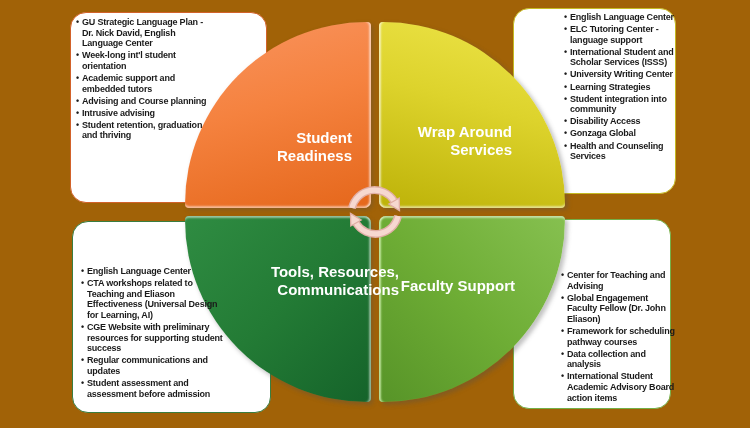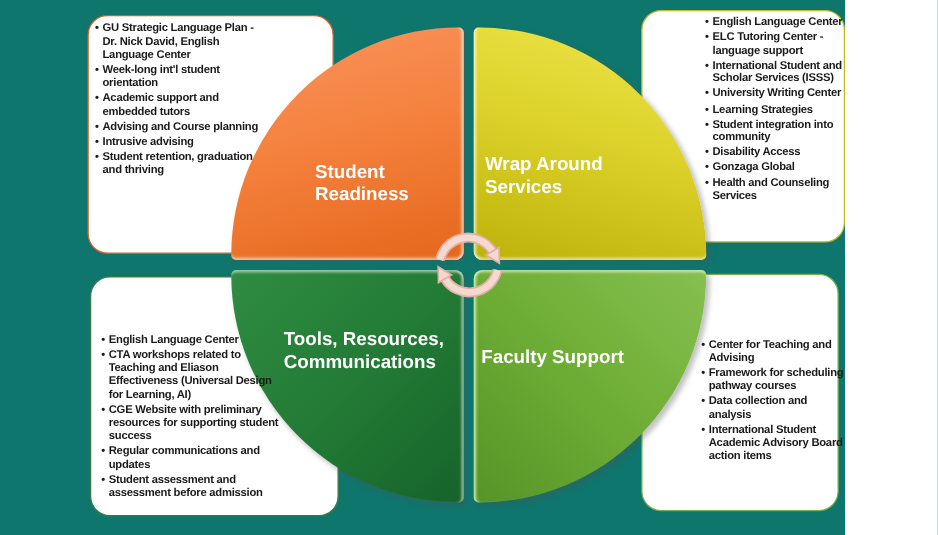--- a/index.html
+++ b/index.html
@@ -1,17 +1,17 @@
 <!DOCTYPE html>
 <html><head>
 <meta charset="utf-8">
 <style>
   html,body{margin:0;padding:0;background:#fff;}
   .stage{
-    position:relative;width:676px;height:428px;background:#0f766e;
+    position:relative;width:750px;height:428px;background:#a16207;
     font-family:"Liberation Sans",sans-serif;overflow:hidden;
   }
   
   .callout{
     position:absolute;background:#ffffff;border-radius:16px;
     border:1.5px solid #999;box-sizing:border-box;z-index:1;
   }
   .callout.tl{left:70px;top:12px;width:197px;height:191px;border-color:#d2622a;}
   .callout.tr{left:513px;top:8px;width:163px;height:186px;border-color:#c5ba22;}
   .callout.bl{left:72px;top:221px;width:199px;height:192px;border-color:#3a7d3f;}
@@ -54,21 +54,21 @@
   .quad.br{
     left:379px;top:216px;border-radius:7px 4px 186px 4px;
     background:linear-gradient(225deg,#86c050 0%,#6ead35 50%,#579428 100%);
     box-shadow:inset 3px 0 2px -1px rgba(230,255,200,.7),
                inset 0 3px 2px -1px rgba(255,255,255,.5),
                3px 3px 4px rgba(80,80,80,.35);
   }
   
   .qlabel{
     position:absolute;z-index:4;color:#ffffff;font-weight:700;font-size:15px;
-    line-height:18px;text-align:left;
+    line-height:18px;text-align:right;
   }
   .qlabel.tl{left:252px;top:129px;width:100px;}
   .qlabel.tr{left:388px;top:123px;width:124px;}
   .qlabel.bl{left:227px;top:263px;width:172px;}
   .qlabel.br{left:385px;top:277px;width:130px;white-space:nowrap;}
   
   .cycle{position:absolute;left:342px;top:175px;z-index:5;}
 </style>
 </head>
 <body>
@@ -101,20 +101,21 @@
     </ul>
   <ul class="blist bl">
       <li>English Language Center</li>
       <li>CTA workshops related to Teaching and Eliason Effectiveness (Universal Design for Learning, AI)</li>
       <li>CGE Website with preliminary resources for supporting student success</li>
       <li>Regular communications and updates</li>
       <li>Student assessment and assessment before admission</li>
     </ul>
   <ul class="blist br">
       <li>Center for Teaching and Advising</li>
+      <li>Global Engagement Faculty Fellow (Dr. John Eliason)</li>
       <li>Framework for scheduling pathway courses</li>
       <li>Data collection and analysis</li>
       <li>International Student Academic Advisory Board action items</li>
     </ul>
 
   <div class="quad tl"></div>
   <div class="quad tr"></div>
   <div class="quad bl"></div>
   <div class="quad br"></div>
 

